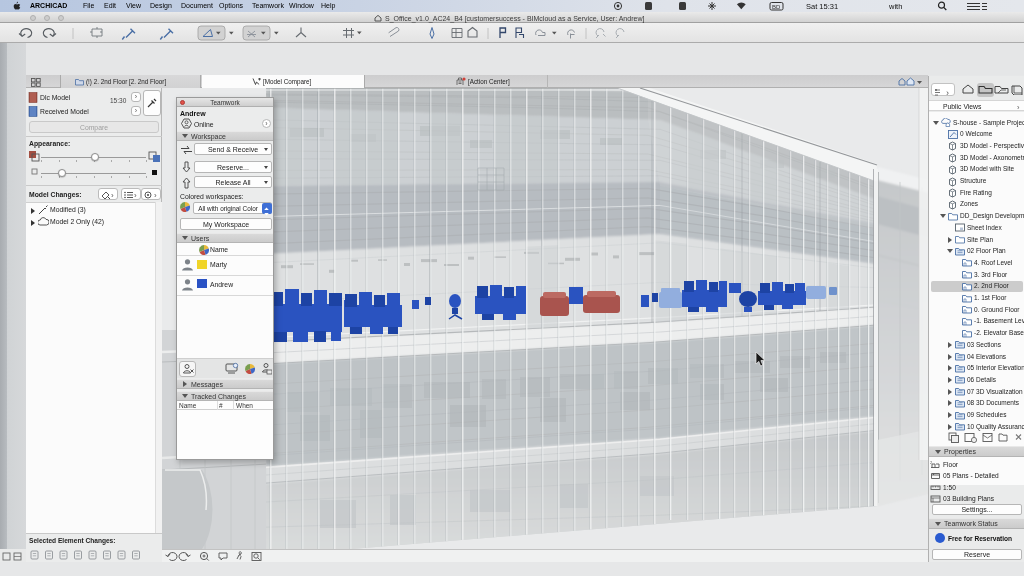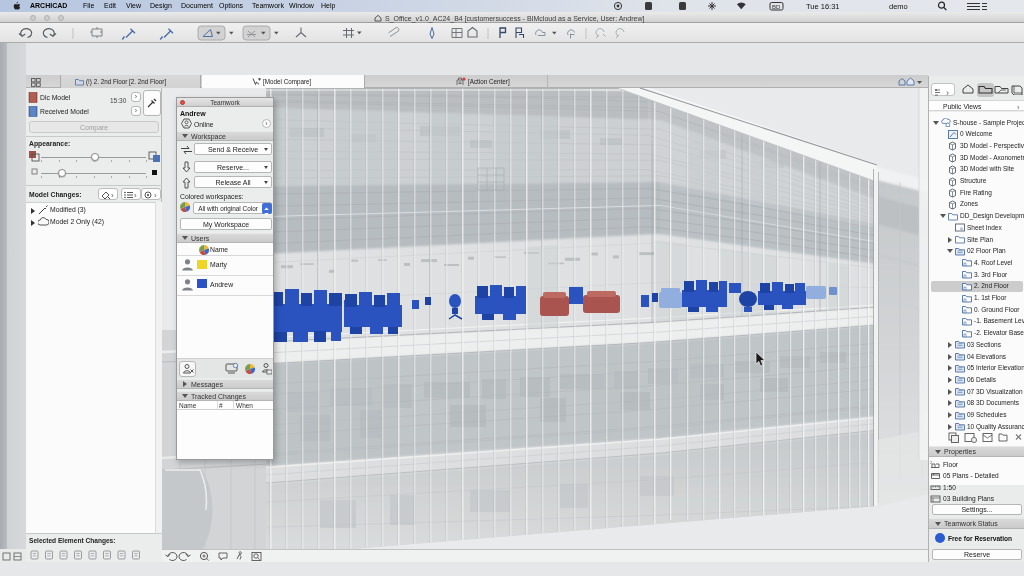--- a/index.html
+++ b/index.html
@@ -30,22 +30,22 @@
         <circle cx="8" cy="6" r="3.6" fill="none" stroke="#333" stroke-width="1"></circle>
         <circle cx="8" cy="6" r="1.4" fill="#333"></circle>
         <rect x="35" y="2" width="7" height="8" rx="1.5" fill="#3a3a3a"></rect>
         <rect x="69" y="2" width="7" height="8" rx="1.5" fill="#3a3a3a"></rect>
         <path d="M102 2v8M98 6h8M99.5 3.5l5 5M99.5 8.5l5-5" stroke="#333" stroke-width="1" fill="none"></path>
         <path d="M126 8.3l2.6-3a4 4 0 0 1 5 0l2.6 3" fill="none" stroke="#333" stroke-width="0"></path>
         <path d="M131.3 9.2l-4.4-4.9a6.6 6.6 0 0 1 8.8 0z" fill="#333"></path>
         <rect x="160" y="2.5" width="13" height="7.5" rx="1.5" fill="none" stroke="#333" stroke-width="1"></rect>
         <text x="162" y="8.5" font-size="6" fill="#333" font-family="Liberation Sans">BD</text>
       </svg>
-      <div class="abs" style="left:806px;top:2px;font-size:7.5px;color:#111">Tue 16:31</div>
-      <div class="abs" style="left:889px;top:2px;font-size:7.5px;color:#111">demo</div>
+      <div class="abs" style="left:806px;top:2px;font-size:7.5px;color:#111">Sat 15:31</div>
+      <div class="abs" style="left:889px;top:2px;font-size:7.5px;color:#111">with</div>
       <svg class="abs" style="left:936px;top:1px" width="12" height="10" viewBox="0 0 12 10">
         <circle cx="5.5" cy="4.2" r="3" fill="none" stroke="#222" stroke-width="1.2"></circle>
         <path d="M7.7 6.4l2.6 2.6" stroke="#222" stroke-width="1.3"></path>
       </svg>
       <svg class="abs" style="left:966px;top:2px" width="22" height="9" viewBox="0 0 22 9">
         <path d="M1 1.5h13M1 4.5h13M1 7.5h13M16 1.5h5M16 4.5h5M16 7.5h5" stroke="#333" stroke-width="1"></path>
       </svg>
     </div>
     <div class="abs" style="left:0;top:12px;width:1024px;height:11px;background:linear-gradient(#eaeaea,#d2d2d2);border-bottom:1px solid #a0a0a0">
       <div class="abs" style="left:30px;top:3px;width:6px;height:6px;border-radius:50%;background:#cdcdcd;border:1px solid #b0b0b0"></div>

